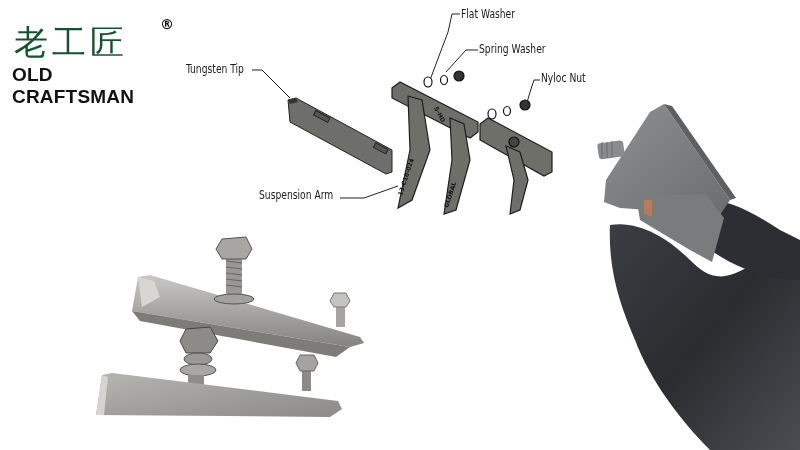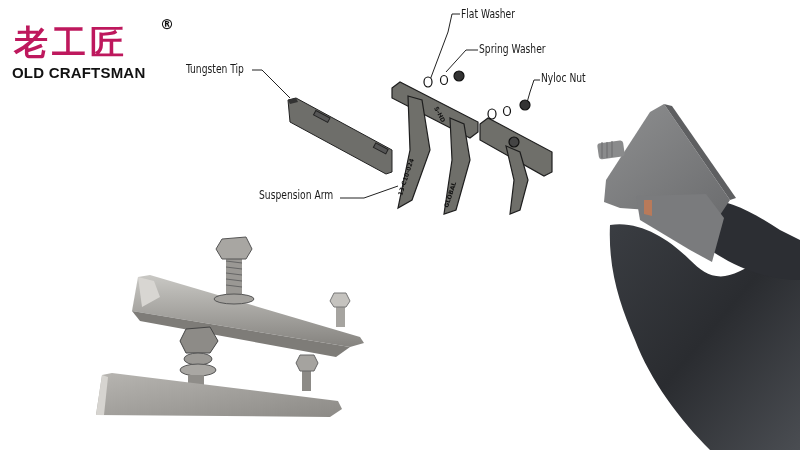--- a/index.html
+++ b/index.html
@@ -4,31 +4,31 @@
   <style>
     html, body { margin: 0; padding: 0; }
     body {
       width: 800px; height: 450px; overflow: hidden; position: relative;
       background: #ffffff;
       font-family: "DejaVu Sans", sans-serif;
     }
     .logo { position: absolute; left: 8px; top: 14px; width: 170px; height: 70px; }
     .logo-cn {
       position: absolute; left: 6px; top: 8px;
-      font-family: "DejaVu Serif", serif; font-weight: bold;
-      font-size: 34px; color: #be185d; letter-spacing: 4px; line-height: 40px; text-align: right;
+      font-family: "DejaVu Serif", serif; font-weight: normal;
+      font-size: 34px; color: #14532d; letter-spacing: 4px; line-height: 40px; text-align: right;
     }
     .logo-reg {
       position: absolute; left: 152px; top: 2px;
       font-size: 14px; color: #111; font-weight: bold;
     }
     .logo-en {
       position: absolute; left: 4px; top: 50px;
       font-family: "Liberation Sans", sans-serif; font-weight: bold;
-      font-size: 15px; color: #111; letter-spacing: 0.2px;
+      font-size: 19px; color: #111; letter-spacing: 0.2px;
     }
     .callout {
       position: absolute;
       font-family: "DejaVu Sans Condensed", "DejaVu Sans", sans-serif;
       font-size: 12px; color: #1a1a1a; white-space: nowrap;
       transform: scaleX(0.85); transform-origin: left center;
     }
     svg.diagram { position: absolute; left: 0; top: 0; }
     .photo { position: absolute; }
   </style>

